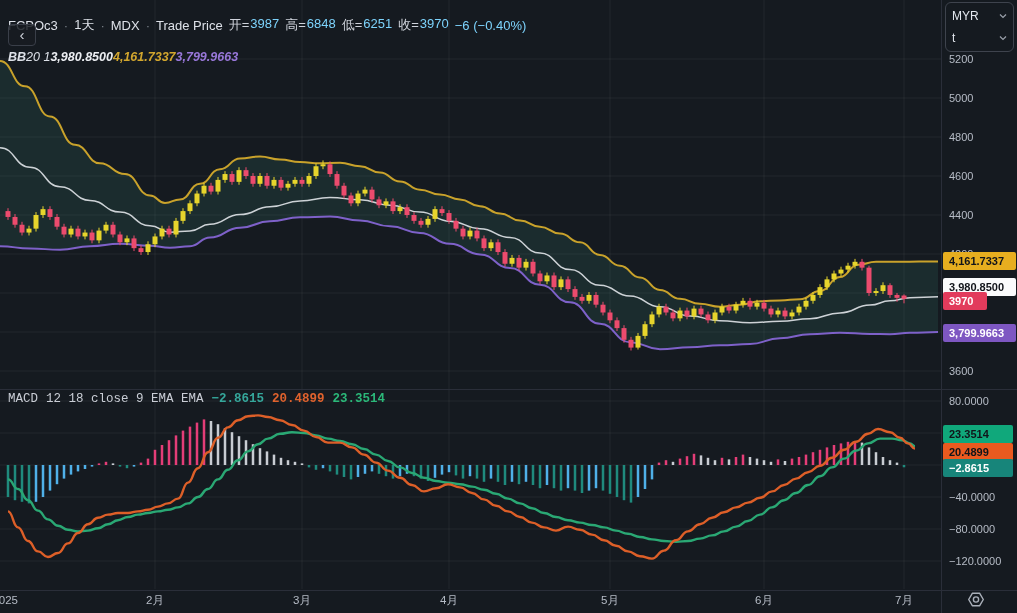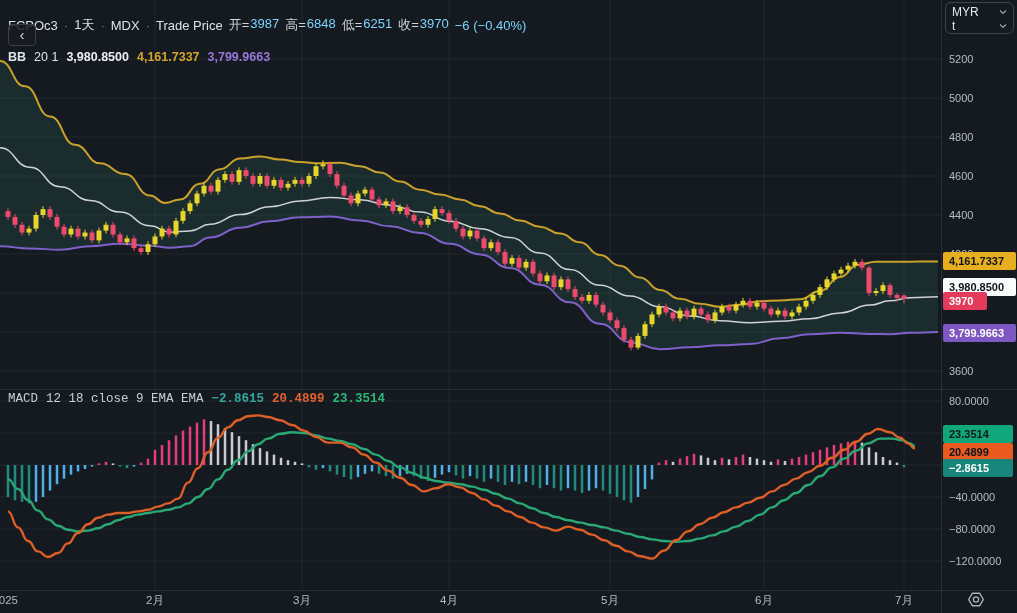--- a/index.html
+++ b/index.html
@@ -19,37 +19,37 @@
   .legend1 .dot { color:#7a8088; }
   .legend1 .lab { color:#cfd3db; }
   .legend1 .val, .legend1 .chg { color:#7dd3fc;text-align:right; }
   .legend1 .pair { display:flex; gap:1px; }
   .backbtn {
     position:absolute; left:8px; top:24px; width:28px; height:22px; z-index:5;
     border:1px solid #3a3f49; border-radius:4px; background:rgba(24,28,34,.85);
     color:#cfd3dc; font-size:15px; line-height:20px; text-align:center; cursor:pointer;
   }
   .legend2 {
-    position:absolute; left:8px; top:50px; display:flex; align-items:flex-start; gap:8px;
-    font-size:12.5px; color:#dde1e8; z-index:5; white-space:nowrap;
+    position:absolute; left:8px; top:50px; display:flex; align-items:flex-start; 
+    font-size:12.5px; color:#dde1e8; z-index:5; white-space:nowrap;font-style:italic;
   }
   .legend2 b { font-weight:700; }
   .legend2 .v-basis { color:#eceef2; font-weight:700; }
   .legend2 .v-upper { color:#d2a62e; font-weight:700; }
   .legend2 .v-lower { color:#9877d9; font-weight:700; }
   .legend3 {
     position:absolute; left:8px; top:392px; display:flex; align-items:center; gap:8px;
     font-size:12.5px; color:#c9cdd5; z-index:5; white-space:nowrap;font-family:Liberation Mono, monospace;
   }
   .legend3 .v-hist { color:#35a79b; font-weight:700; }
   .legend3 .v-macd { color:#e0622d; font-weight:700; }
   .legend3 .v-sig  { color:#2bb879; font-weight:700; }
   
   .unitbox {
-    position:absolute; left:945px; top:2px; width:69px; height:32px; z-index:6;
+    position:absolute; left:945px; top:2px; width:69px; height:50px; z-index:6;
     border:1px solid #3e434d; border-radius:6px; background:#151a20;
     display:flex; flex-direction:column; justify-content:space-around; padding:2px 6px;
     font-size:12px; color:#e3e7ee;
   }
   .unitrow { display:flex; justify-content:space-between; align-items:center; cursor:pointer; height:18px;}
   .chev { width:8px; height:8px; }
   .chip {
     position:absolute; left:943px; width:73px; height:18px; z-index:4;
     font-size:11px; font-weight:700; line-height:18px; padding-left:6px;
     border-radius:2px;

